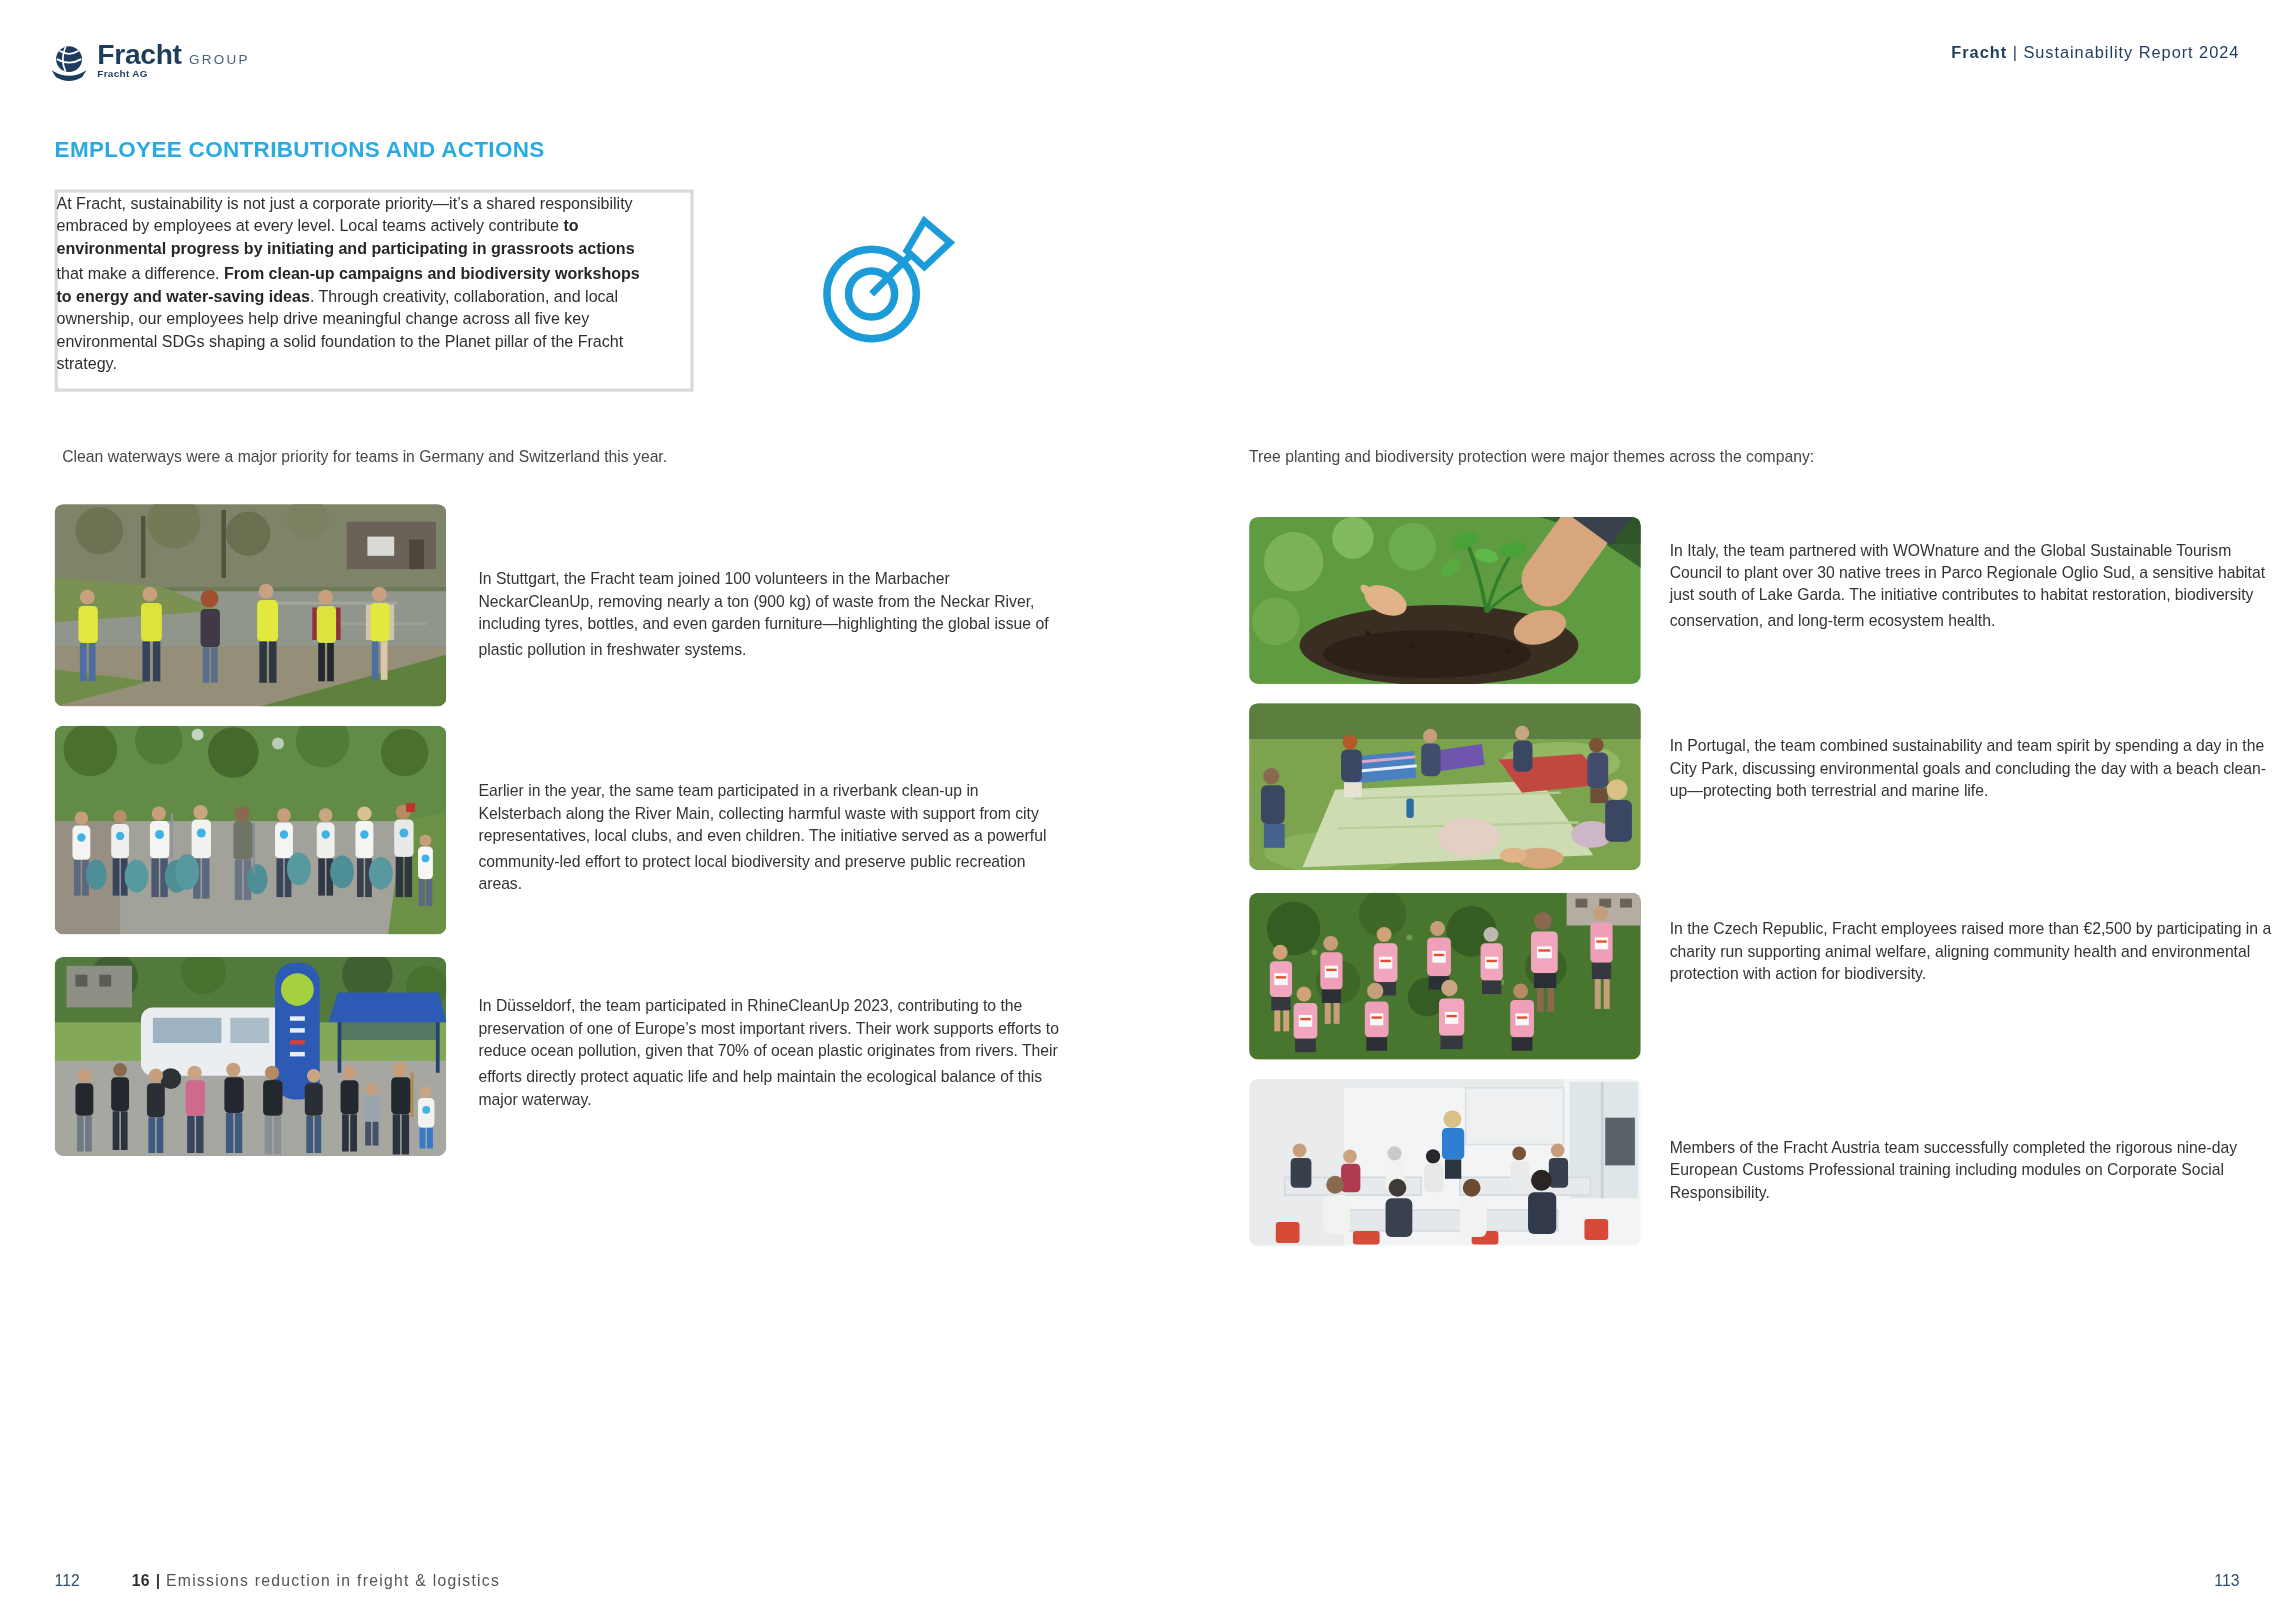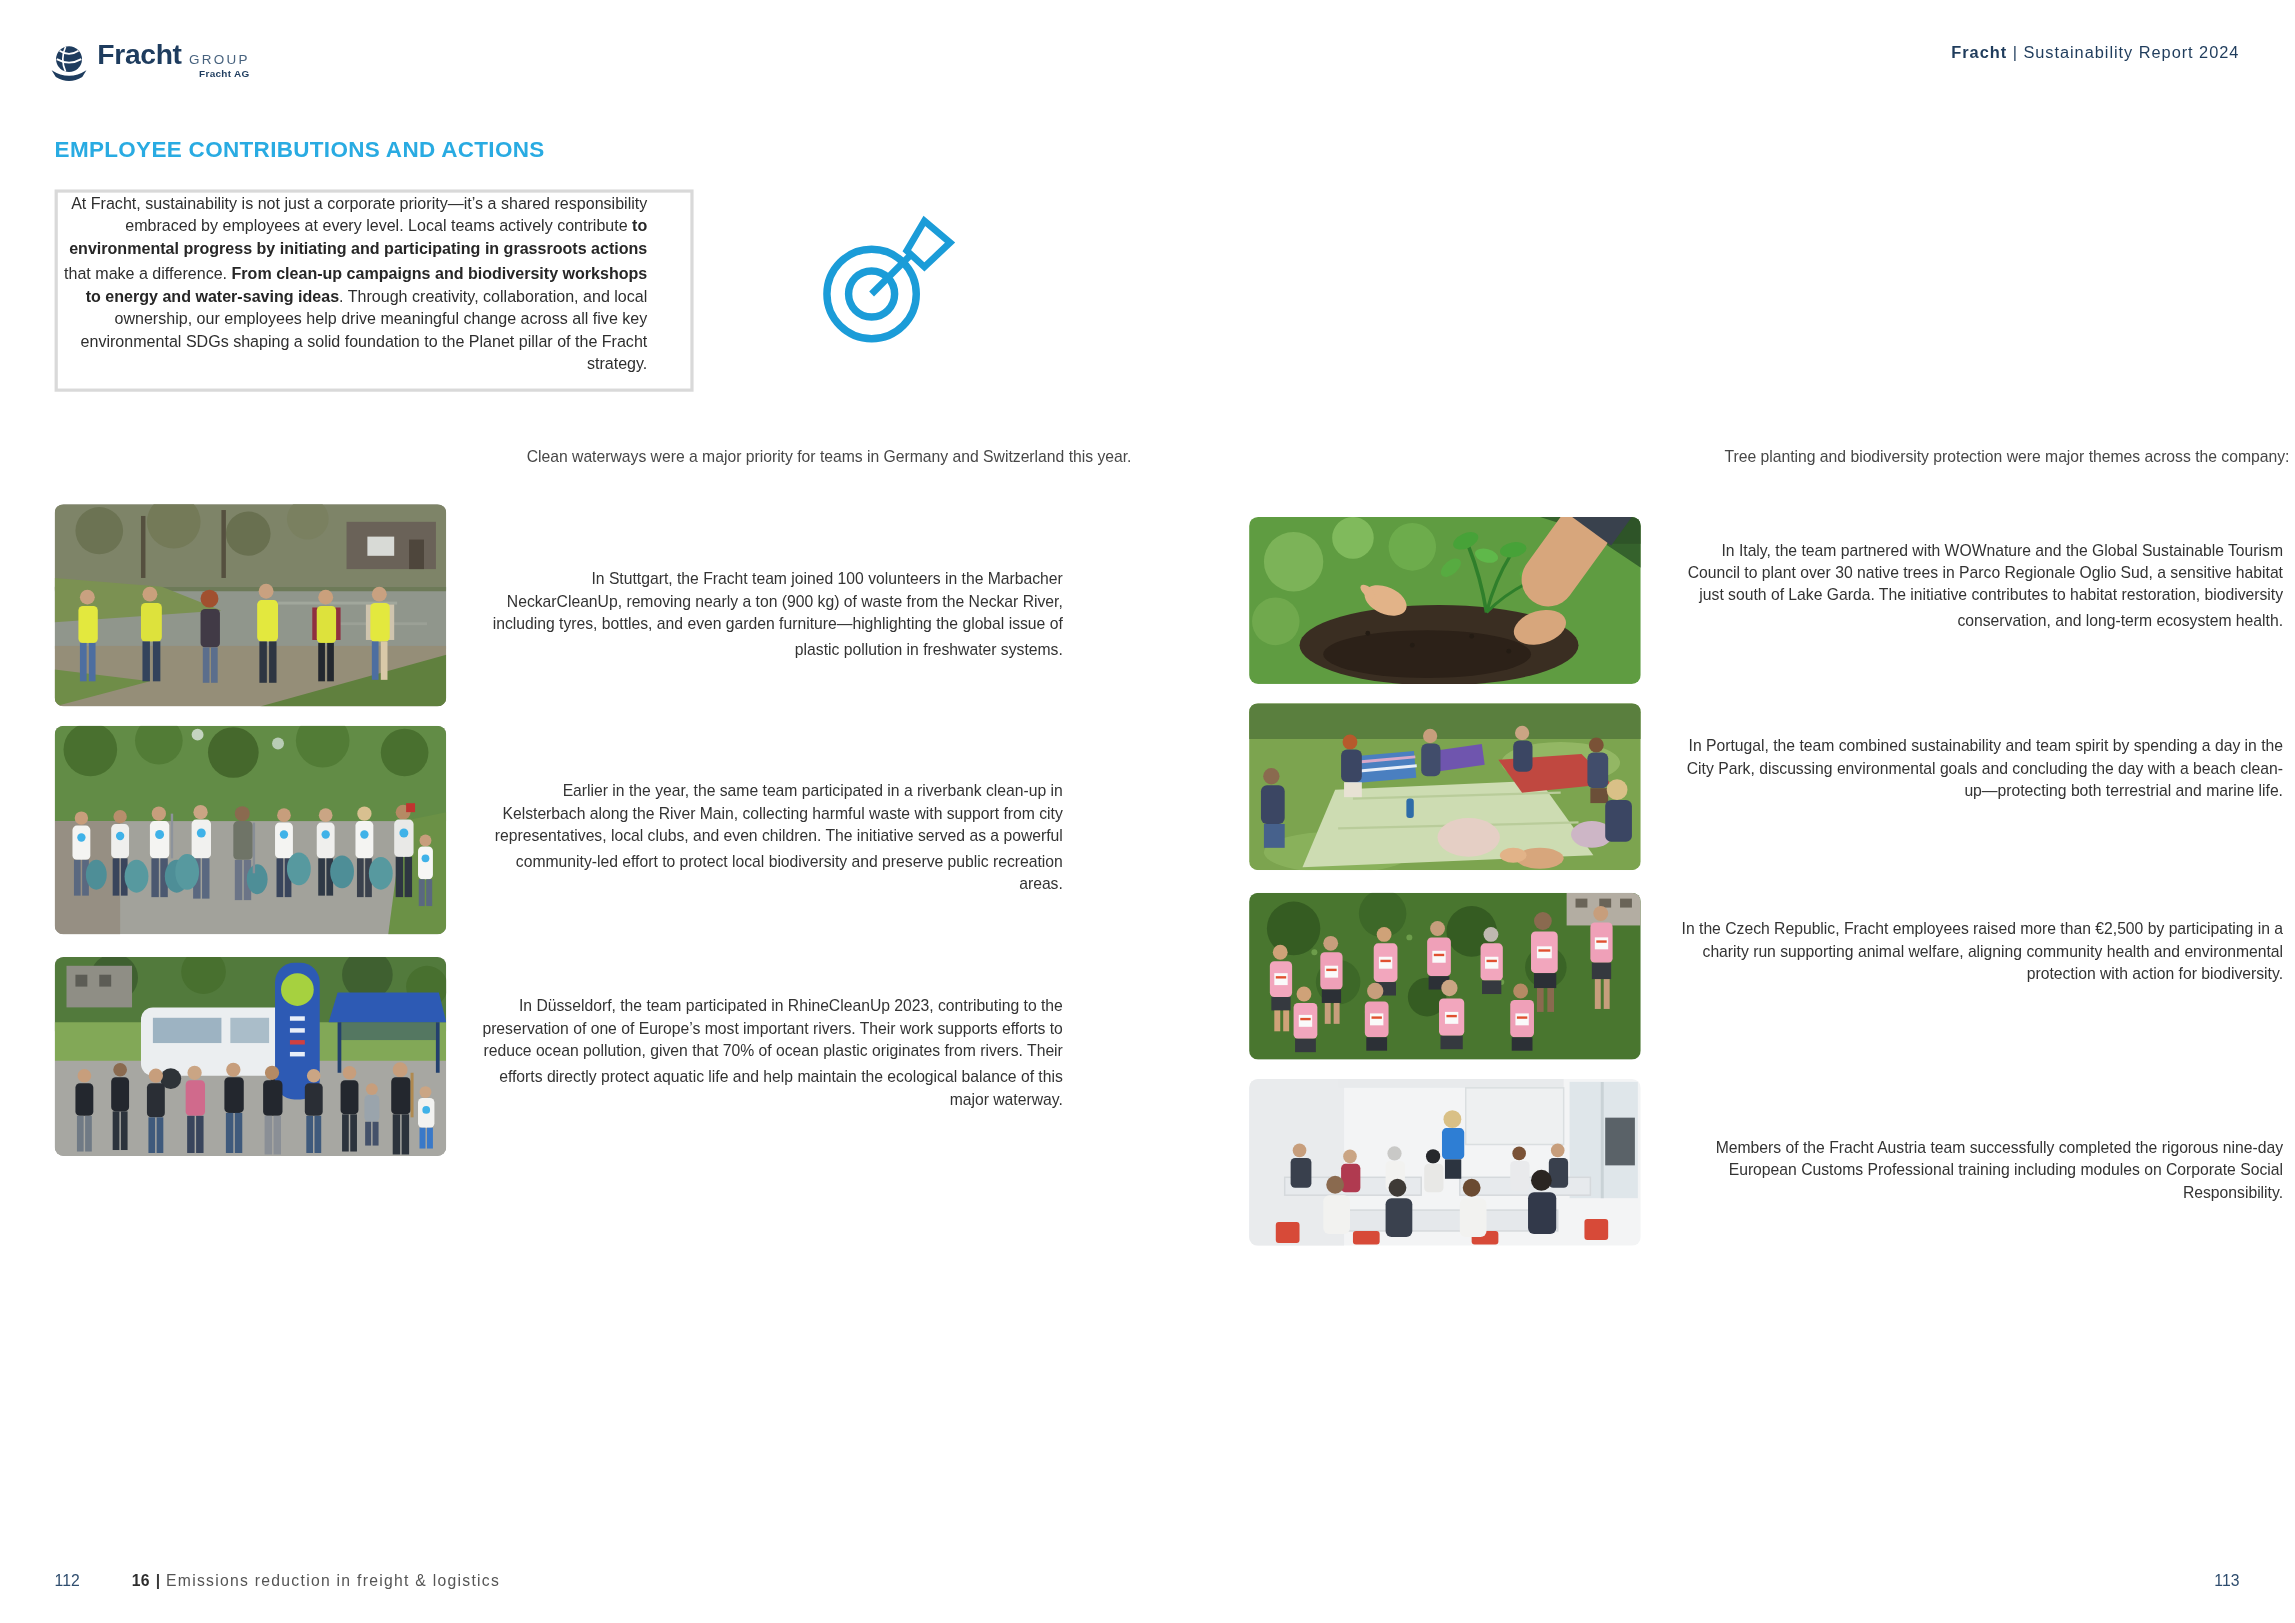--- a/index.html
+++ b/index.html
@@ -1,16 +1,16 @@
 <!DOCTYPE html>
 <html style="font-size:7.4px"><head>
 <meta charset="utf-8">
 <style>
   html,body{margin:0;padding:0;background:#ffffff;}
-  .stage{width:2295px;height:1623px;overflow:hidden;background:#ffffff;position:relative;text-align:right;}
+  .stage{width:2295px;height:1623px;overflow:hidden;background:#ffffff;position:relative;}
   .page{width:715px;height:506px;position:relative;background:#ffffff;
         transform:scale(3.211);transform-origin:0 0;
         font-family:"Liberation Sans",sans-serif;color:#363636;}
   .abs{position:absolute;}
 
   
   .logo-wrap{left:15px;top:13px;display:flex;align-items:flex-start;}
   .logo-globe{width:13px;height:13px;}
   .logo-text{margin-left:2.3px;line-height:1;}
   .logo-row{display:flex;align-items:baseline;}

